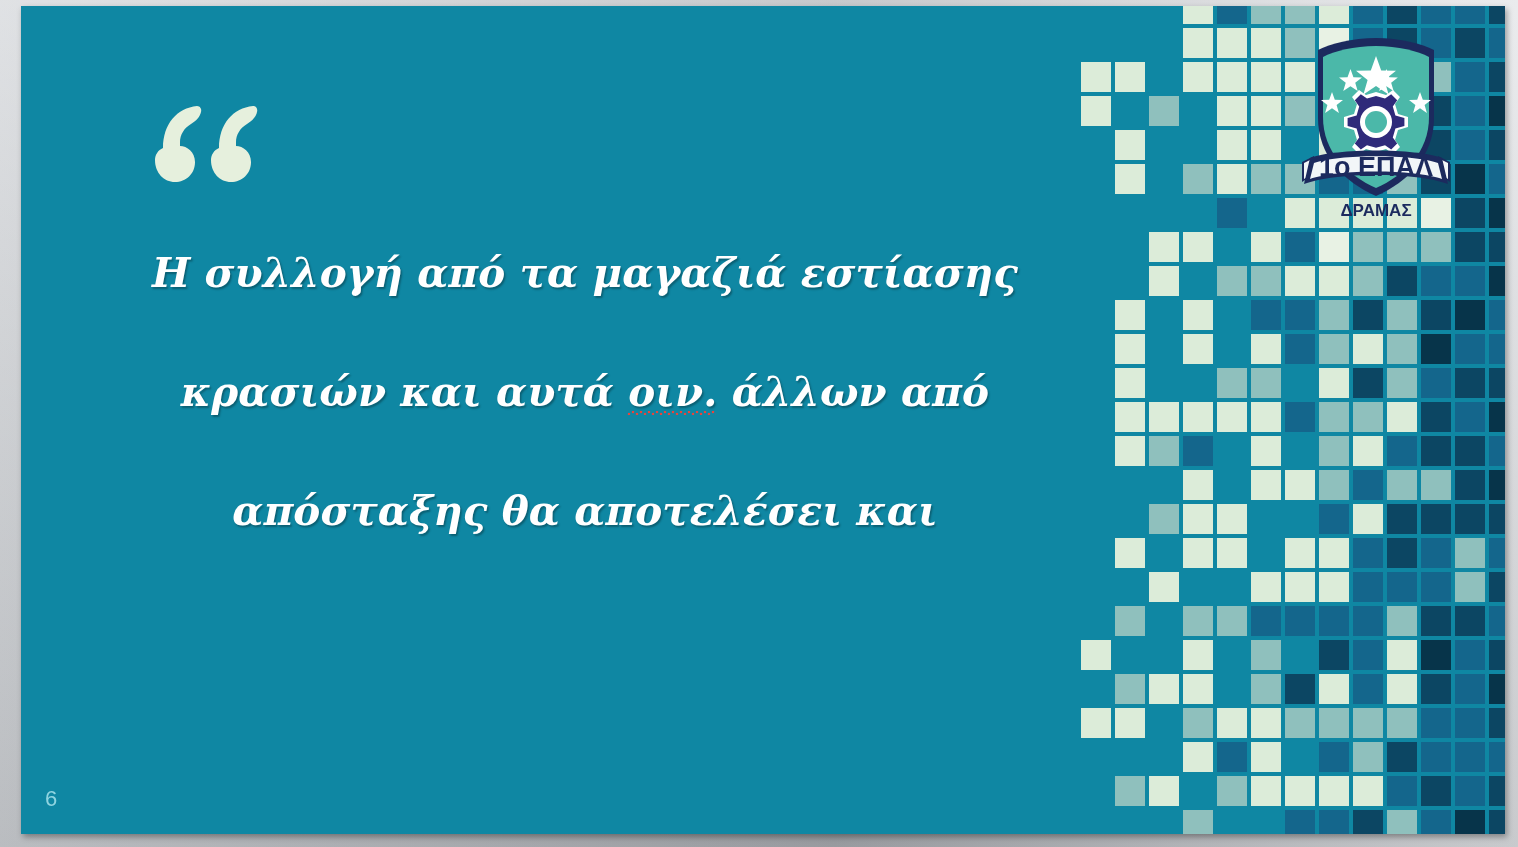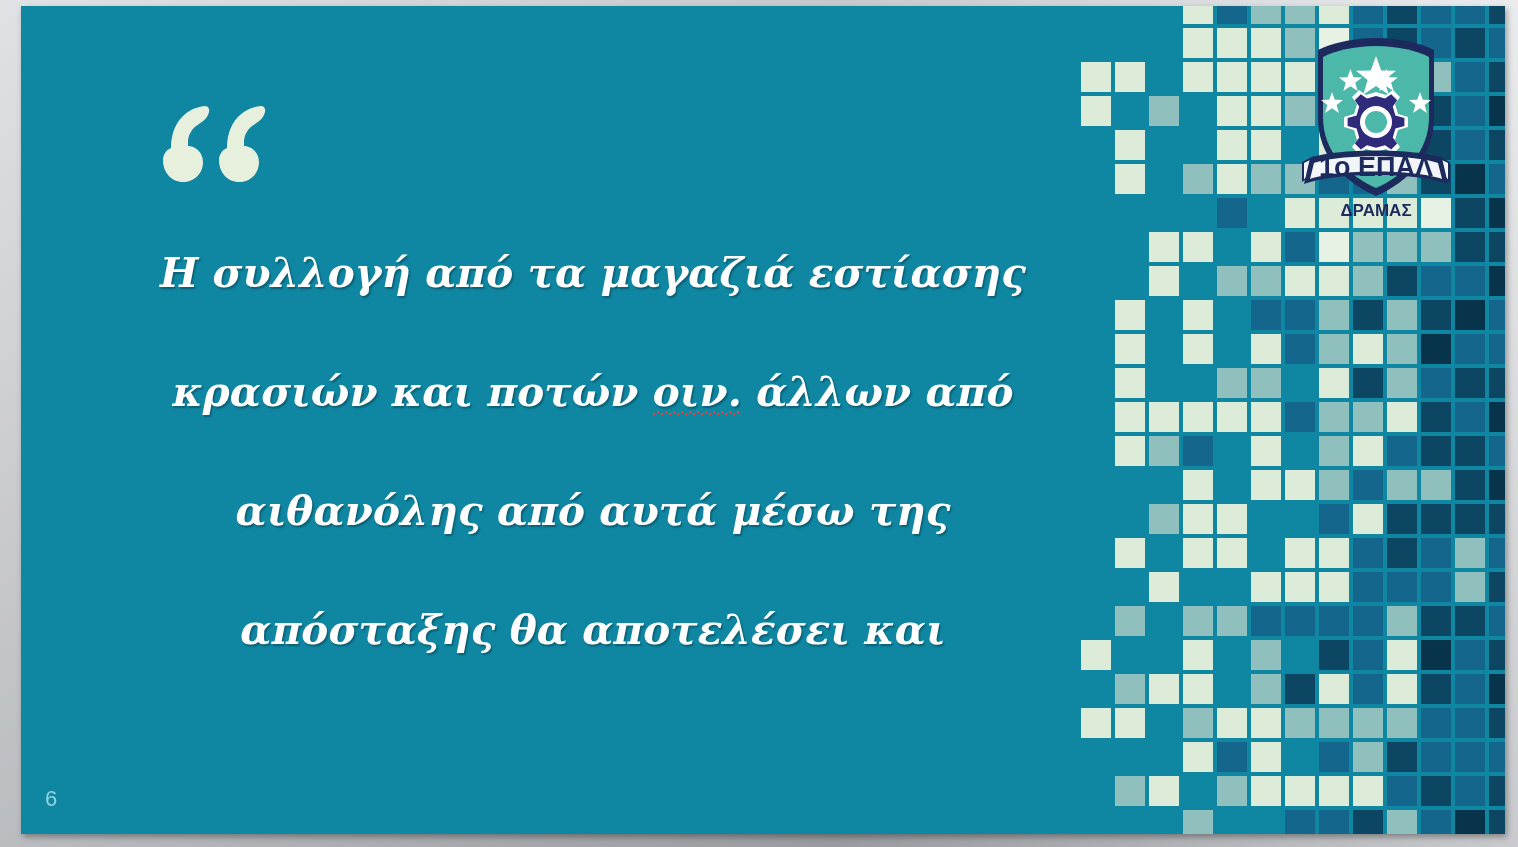--- a/index.html
+++ b/index.html
@@ -43,21 +43,21 @@
     width:460px; height:828px;
   }
   .cell{
     position:absolute;
     width:30px; height:30px;
   }
 
   
   #quote-block{
     position:absolute;
-    left:12px; top:0;
+    left:4px; top:0;
     width:1040px; height:644px;
   }
   #quote-mark{
     position:absolute;
     left:128px; top:96px;
     width:110px; height:90px;
   }
   #quote-mark svg{ display:block; }
 
   #quote-text{
@@ -381,22 +381,21 @@
                      C42 72 33 80 22 80 C11 80 2 71 2 58 C2 53 5 48 10 46 Z"></path>
             <path d="M66 46 C66 22 80 6 100 4 C103 4 105 7 104 10 C103 15 99 19 94 22
                      C87 26 83 33 83 40 L83 44 C90 44 98 50 98 60
                      C98 72 89 80 78 80 C67 80 58 71 58 58 C58 53 61 48 66 46 Z"></path>
           </g>
         </svg>
       </div>
 
       <div id="quote-text">
         <span class="ql">Η συλλογή από τα μαγαζιά εστίασης</span>
-        <span class="ql"><span>κρασιών και ποτών </span><span class="misspelled">οιν.</span><span> άλλων  από</span></span>
-        <span class="ql">αιθανόλης από αυτά μέσω της</span>
+        <span class="ql"><span>κρασιών και αυτά </span><span class="misspelled">οιν.</span><span> άλλων  από</span></span>
         <span class="ql">απόσταξης θα αποτελέσει και</span>
         
       </div>
     </div>
 
     <div id="page-number">6</div>
 
     <div id="logo">
       <svg viewBox="0 0 160 195" aria-hidden="true">
 

